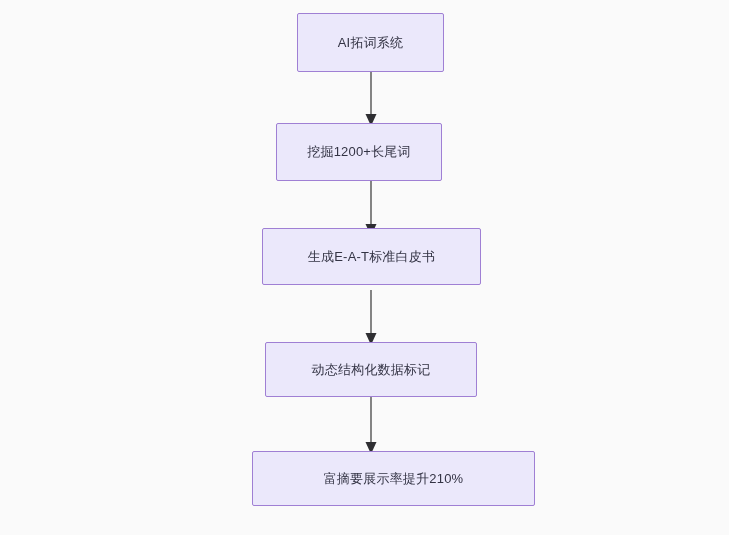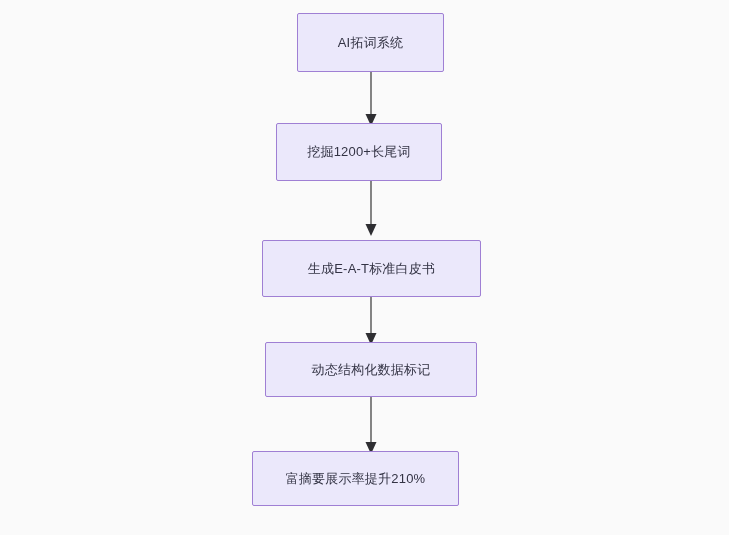--- a/index.html
+++ b/index.html
@@ -73,25 +73,25 @@
   </svg>
 
   <div class="node" style="left:297px; top:13px; width:147px; height:59px;">
     <span>AI拓词系统</span>
   </div>
 
   <div class="node" style="left:276px; top:123px; width:166px; height:58px;">
     <span>挖掘1200+长尾词</span>
   </div>
 
-  <div class="node" style="left:262px; top:240px; width:219px; height:57px;">
+  <div class="node" style="left:262px; top:228px; width:219px; height:57px;">
     <span>生成E-A-T标准白皮书</span>
   </div>
 
   <div class="node" style="left:265px; top:342px; width:212px; height:55px;">
     <span>动态结构化数据标记</span>
   </div>
 
-  <div class="node" style="left:252px; top:451px; width:207px; height:55px;">
+  <div class="node" style="left:252px; top:451px; width:283px; height:55px;">
     <span>富摘要展示率提升210%</span>
   </div>
 
 </div>
 
 </body></html>

